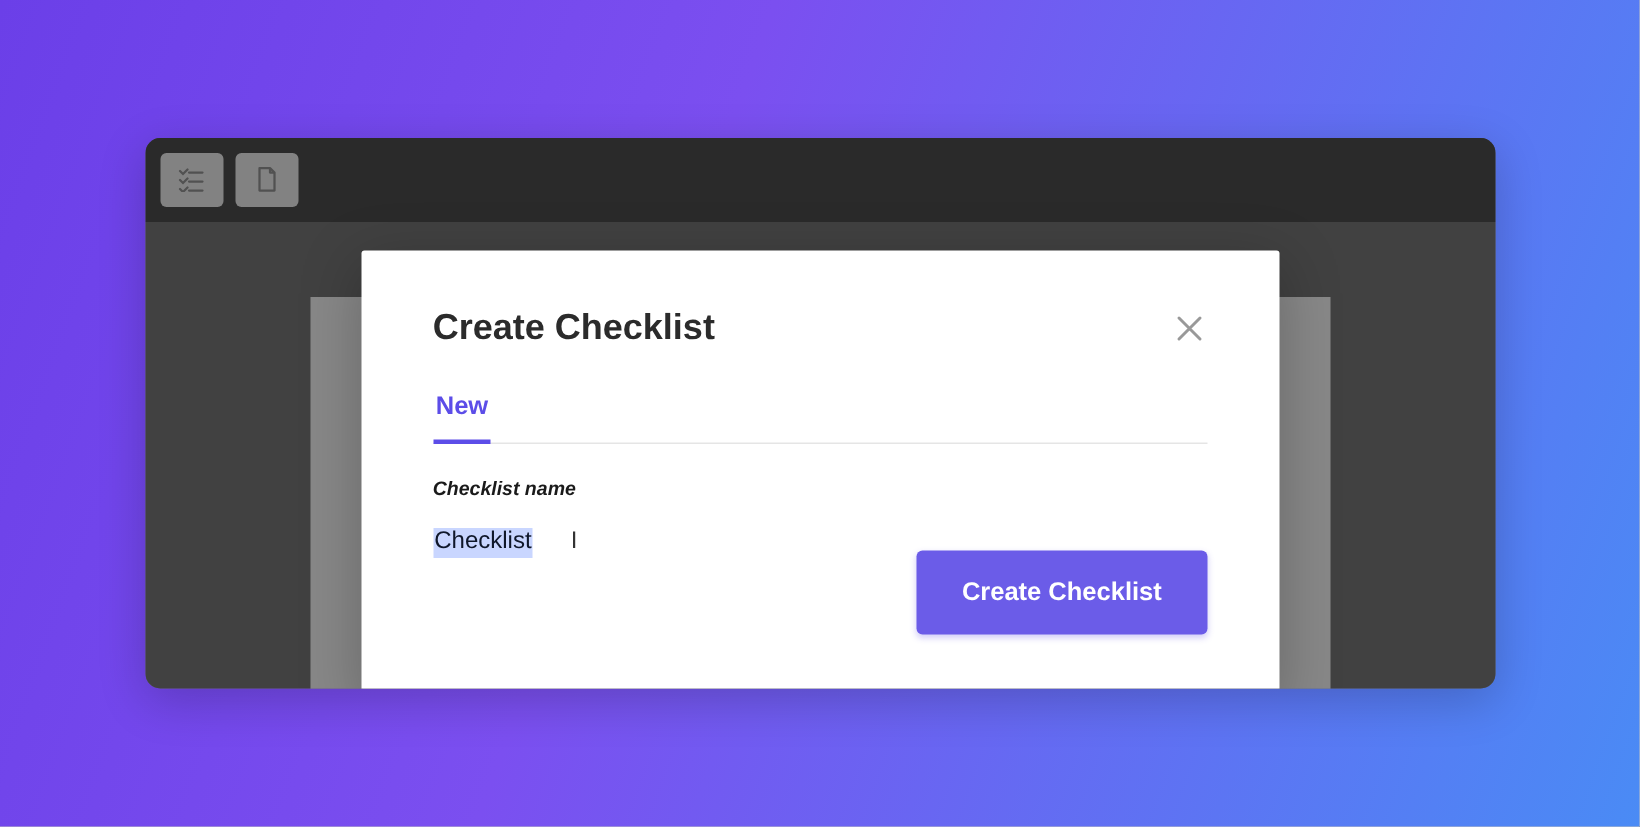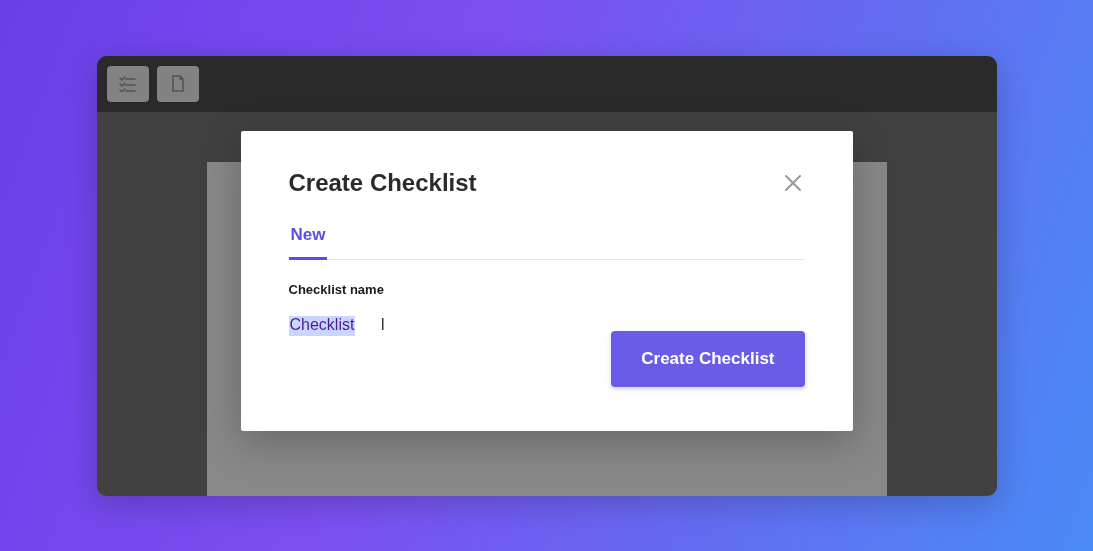--- a/index.html
+++ b/index.html
@@ -8,21 +8,21 @@
       height: 551px;
       font-family: -apple-system, BlinkMacSystemFont, 'Segoe UI', Arial, sans-serif;
       background: linear-gradient(110deg, #6b3fe8 0%, #7b4ff0 40%, #4a8bf5 100%);
       display: flex;
       align-items: center;
       justify-content: center;
       overflow: hidden;
     }
     .app-window {
       width: 900px;
-      height: 440px;
+      height: 367px;
       background: #5a5a5a;
       border-radius: 10px;
       position: relative;
       overflow: hidden;
       box-shadow: 0 8px 32px rgba(0,0,0,0.2);
     }
     .toolbar {
       height: 56px;
       background: #2e2e2e;
       display: flex;
@@ -109,39 +109,40 @@
     }
     .tab.active {
       color: #5c4de8;
       border-bottom-color: #5c4de8;
     }
     .field-label {
       font-size: 13px;
       font-weight: 700;
       color: #1a1a1a;
       margin-bottom: 18px;
+      font-style: italic;
     }
     .input-wrap {
       position: relative;
       margin-bottom: 34px;
     }
     .sel-highlight {
       position: absolute;
       left: 0;
       top: 1px;
       height: 20px;
       background: #c9d6ff;
       z-index: 0;
       padding: 0 1px;
     }
     .input-text {
       position: relative;
       z-index: 1;
       font-size: 16px;
-      color: #4c1d95;
+      color: #0f172a;
     }
     .cursor-caret {
       position: absolute;
       left: 92px;
       top: 1px;
       width: 1px;
       height: 18px;
       color: #333;
       font-size: 16px;
     }

